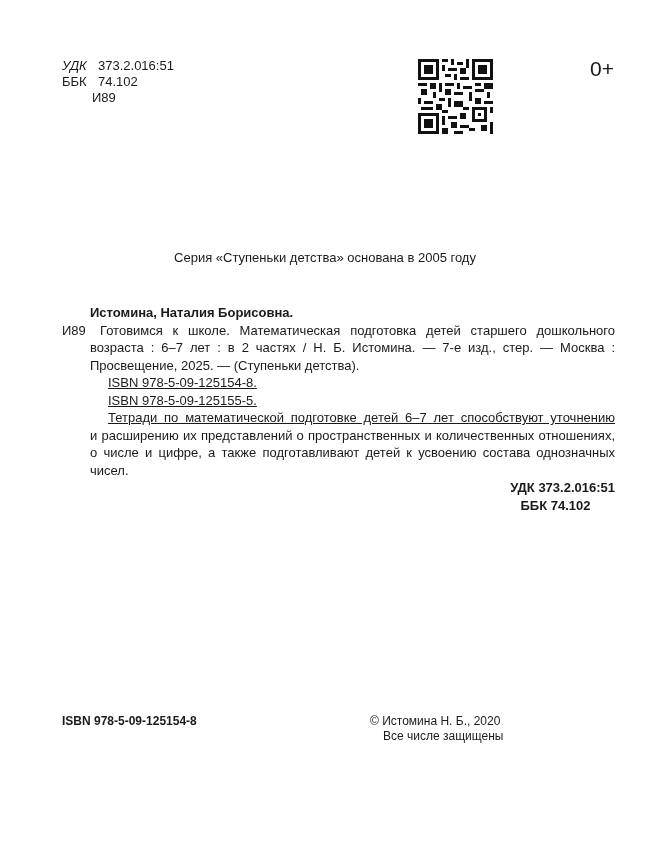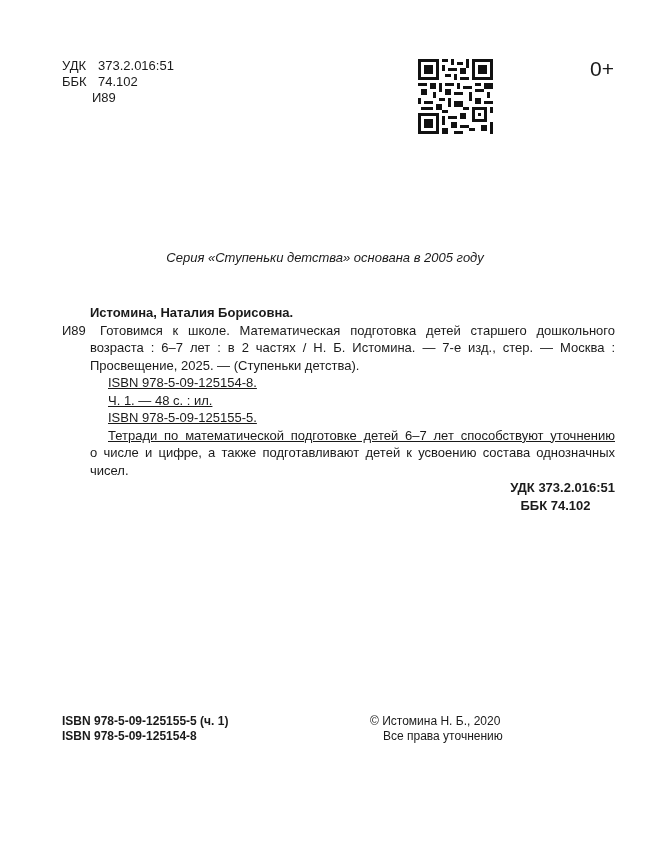--- a/index.html
+++ b/index.html
@@ -1,24 +1,24 @@
 <!DOCTYPE html>
 <html><head>
 <meta charset="utf-8">
 <style>
   html, body { margin:0; padding:0; background:#ffffff; }
   body { width:650px; height:857px; position:relative; overflow:hidden;
          font-family:"Liberation Sans", "DejaVu Sans", sans-serif; color:#1a1a1a; }
   .abs { position:absolute; }
   .cls { font-size:13px; line-height:16px; }
   .cls-row { display:flex; }
-  .cls-row .k { width:30px; }
+  .cls-row .k { width:30px;font-style:italic; }
   .qr { left:418px; top:58px; width:75px; height:76px; }
   .age { left:590px; top:57px; font-size:21px; }
-  .series { left:0; width:650px; top:250px; text-align:center; font-style:italic; font-size:13px; }
+  .series { left:0; width:650px; top:250px; text-align:center; font-size:13px; }
   .entry { left:62px; top:304px; width:553px; font-size:13px; line-height:17.5px; }
   .author { font-weight:bold; padding-left:28px; }
   .line { white-space:nowrap; }
   .j { text-align:justify; text-align-last:justify; }
   .ind1 { padding-left:28px; }
   .ind2 { padding-left:46px;text-decoration:underline; }
   .udk-r { text-align:right; font-weight:bold; }
   .isbn-block { left:62px; top:714px; font-size:12px; font-weight:bold; line-height:15px; }
   .copy { left:370px; top:714px; font-size:12px; line-height:15px; }
   .copy .sub { padding-left:13px; }
@@ -111,31 +111,30 @@
 
 <div class="abs entry">
   <div class="author line">Истомина, Наталия Борисовна.</div>
   <div class="line" style="display:flex;">
     <span style="width:28px; flex:none;">И89</span>
     <span class="j" style="flex:1; padding-left:10px;">Готовимся к школе. Математическая подготовка детей старшего дошкольного</span>
   </div>
   <div class="j ind1">возраста : 6–7 лет : в 2 частях / Н. Б. Истомина. — 7-е изд., стер. — Москва :</div>
   <div class="line ind1">Просвещение, 2025. — (Ступеньки детства).</div>
   <div class="line ind2">ISBN 978-5-09-125154-8.</div>
-  <div class="line ind2">Ч. 1. — 48 с. : ил.</div>
   <div class="line ind2">ISBN 978-5-09-125155-5.</div>
   <div class="j ind2" style="padding-left:46px;">Тетради по математической подготовке детей 6–7 лет способствуют уточнению</div>
+  <div class="j ind1">и расширению их представлений о пространственных и количественных отношениях,</div>
   <div class="j ind1">о числе и цифре, а также подготавливают детей к усвоению состава однозначных чисел.</div>
   <div class="udk-r">УДК 373.2.016:51</div>
   <div class="udk-r" style="display:flex; justify-content:flex-end;">
     <span style="width:119px; text-align:center;">ББК 74.102</span>
   </div>
 </div>
 
 <div class="abs isbn-block">
-  <div>ISBN 978-5-09-125155-5 (ч. 1)</div>
   <div>ISBN 978-5-09-125154-8</div>
 </div>
 
 <div class="abs copy">
   <div>© Истомина Н. Б., 2020</div>
-  <div class="sub">Все права уточнению</div>
+  <div class="sub">Все числе защищены</div>
 </div>
 
 </body></html>

